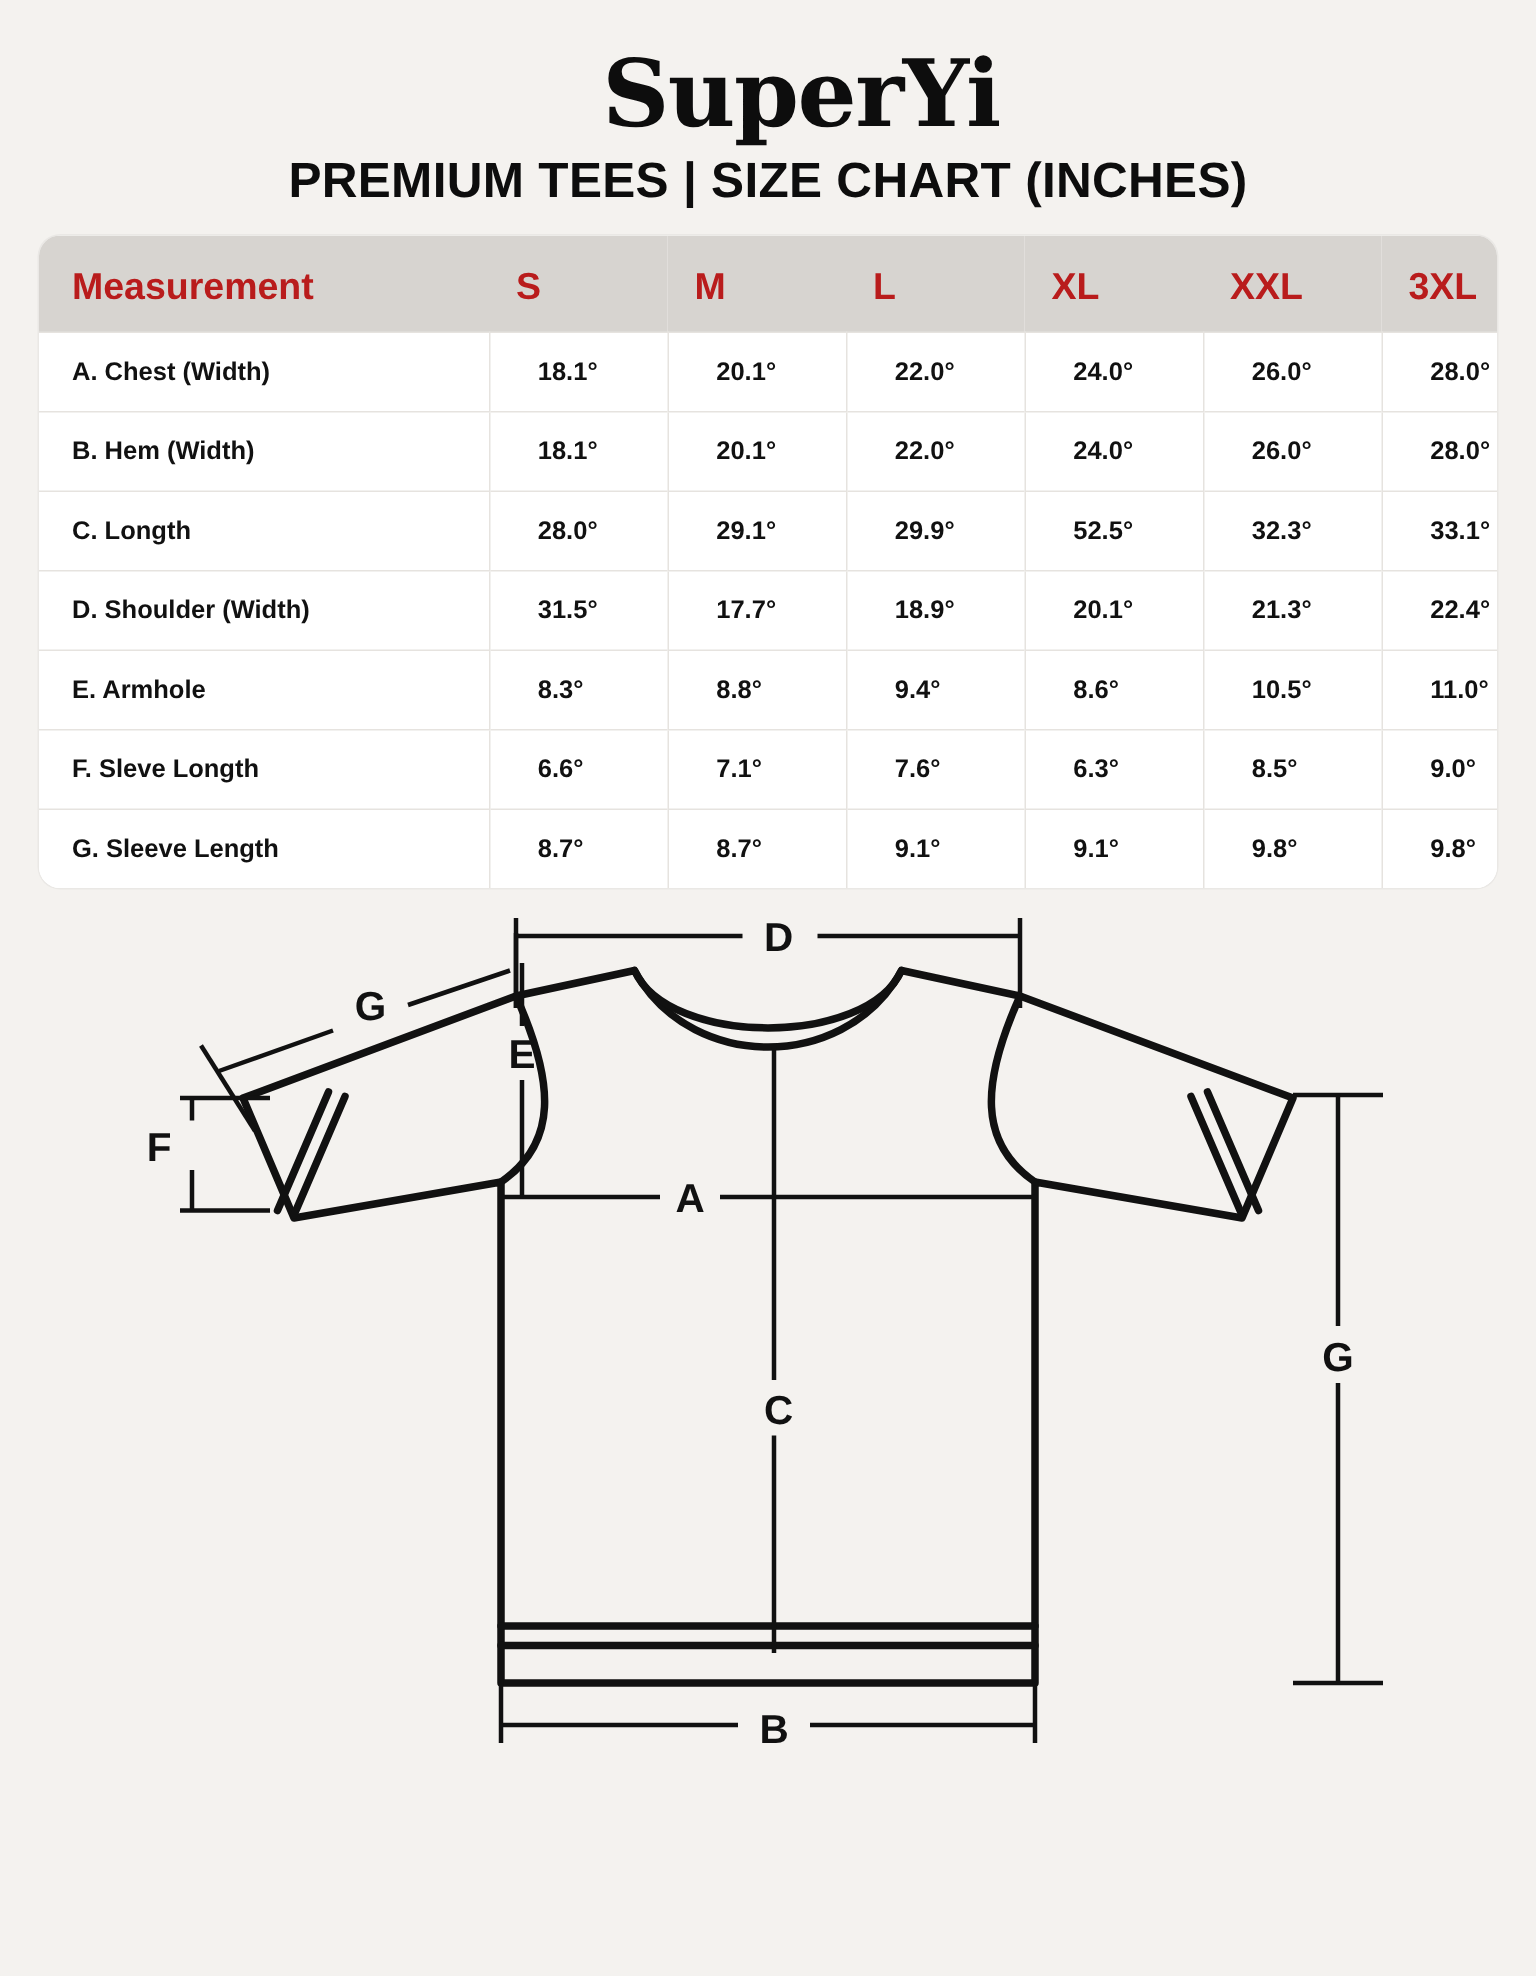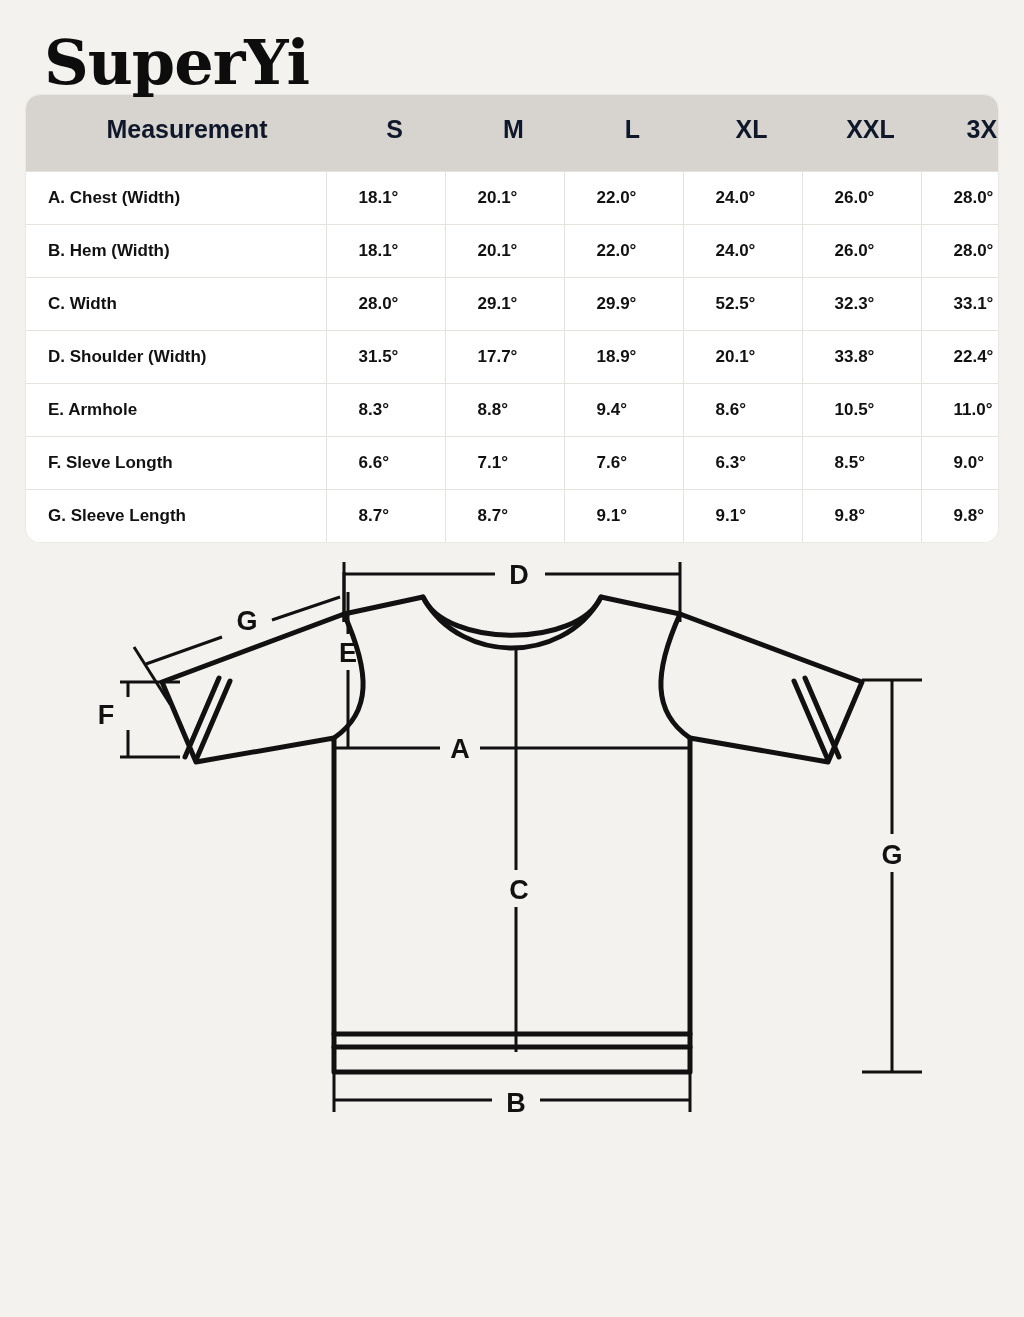--- a/index.html
+++ b/index.html
@@ -16,21 +16,21 @@
     overflow: hidden;
   }
   .page {
     width: 1024px;
     height: 1317px;
     position: relative;
     background: #f4f2ef;
   }
   
   .brand {
-    text-align: left;
+    text-align: center;
     font-family: "DejaVu Serif", serif;
     font-weight: bold;
     font-size: 62px;
     letter-spacing: -1px;
     padding-top: 30px;
     line-height: 1.05;
     padding-left: 44px;
   }
   .subtitle {
     text-align: center;
@@ -50,24 +50,24 @@
   }
   table {
     width: 100%;
     border-collapse: collapse;
     table-layout: fixed;
   }
   thead th {
     background: #d7d4d0;
     font-size: 25px;
     font-weight: bold;
-    text-align: center;
-    padding: 16px 0 24px 22px;
+    text-align: left;
+    padding: 16px 0 12px 22px;
     height: 36px;
-    color: #0f172a;
+    color: #b91c1c;
   }
   thead th.sz {
     padding-left: 18px;
   }
   tbody td {
     font-size: 17px;
     font-weight: bold;
     padding: 16px 0 16px 22px;
     border-top: 1px solid #e6e3df;
     border-right: 1px solid #e6e3df;
@@ -96,20 +96,21 @@
     margin-top: 10px;
   }
   .diagram svg { display: block; }
 </style>
 </head>
 <body>
 
 <div class="page">
 
   <div class="brand">SuperYi</div>
+  <div class="subtitle">PREMIUM TEES | SIZE CHART (INCHES)</div>
 
   <div class="table-wrap">
     <table>
       <thead>
         <tr>
           <th>Measurement</th>
           <th class="sz">S</th>
           <th class="sz">M</th>
           <th class="sz">L</th>
           <th class="sz">XL</th>
@@ -133,36 +134,36 @@
           <td>B. Hem (Width)</td>
           <td class="val">18.1°</td>
           <td class="val">20.1°</td>
           <td class="val">22.0°</td>
           <td class="val">24.0°</td>
           <td class="val">26.0°</td>
           <td class="val">28.0°</td>
 
         </tr>
         <tr>
-          <td>C. Width</td>
+          <td>C. Longth</td>
           <td class="val">28.0°</td>
           <td class="val">29.1°</td>
           <td class="val">29.9°</td>
           <td class="val">52.5°</td>
           <td class="val">32.3°</td>
           <td class="val">33.1°</td>
 
         </tr>
         <tr>
           <td>D. Shoulder (Width)</td>
           <td class="val">31.5°</td>
           <td class="val">17.7°</td>
           <td class="val">18.9°</td>
           <td class="val">20.1°</td>
-          <td class="val">33.8°</td>
+          <td class="val">21.3°</td>
           <td class="val">22.4°</td>
 
         </tr>
         <tr>
           <td>E. Armhole</td>
           <td class="val">8.3°</td>
           <td class="val">8.8°</td>
           <td class="val">9.4°</td>
           <td class="val">8.6°</td>
           <td class="val">10.5°</td>

